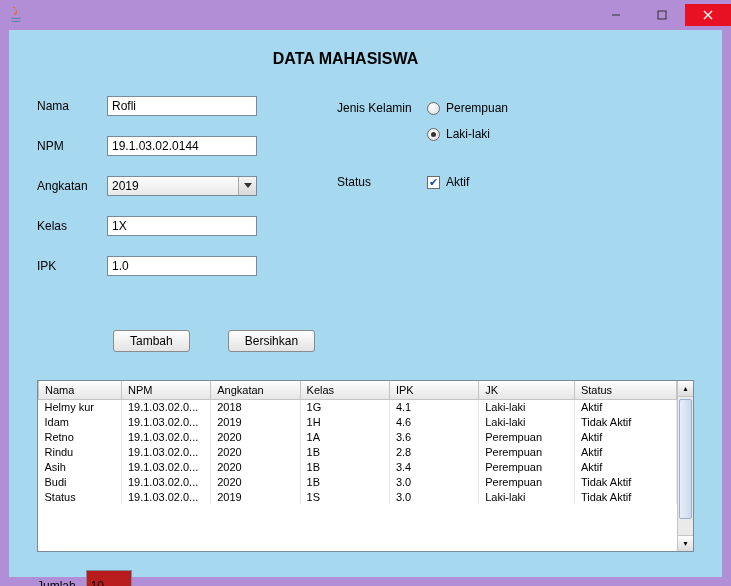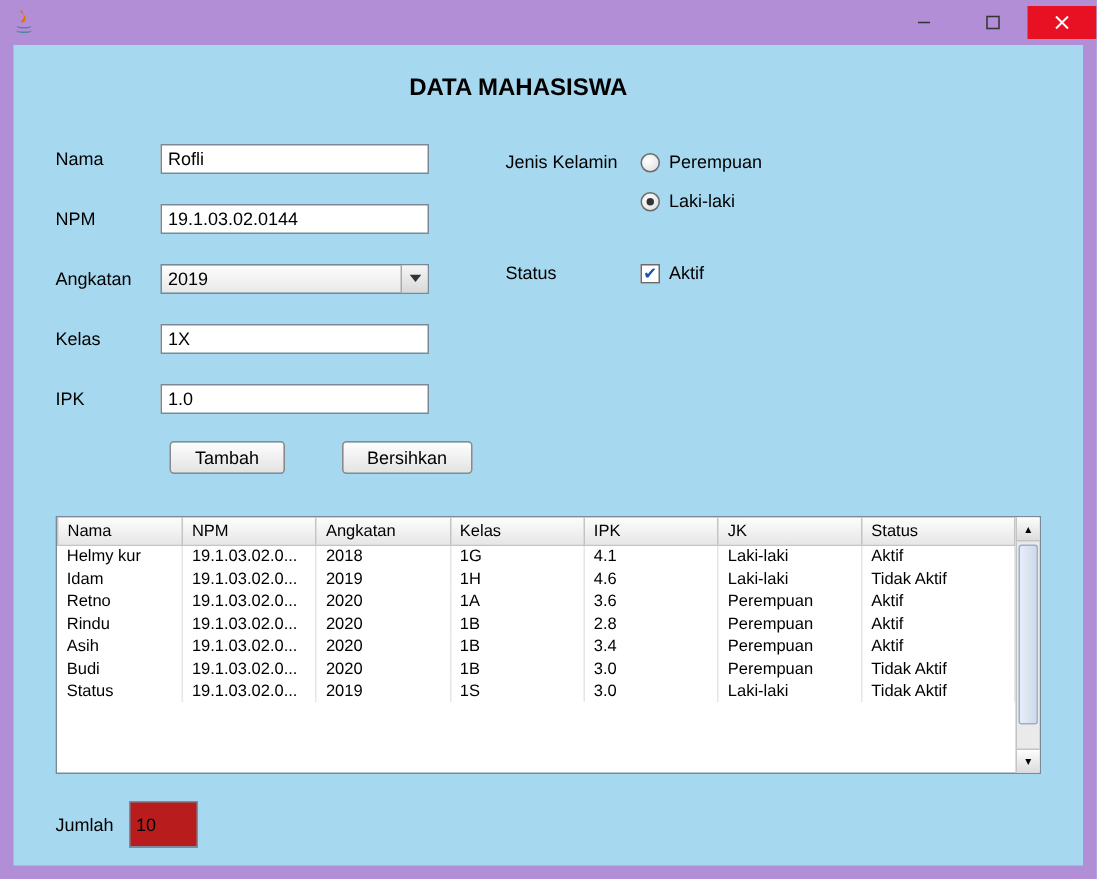--- a/index.html
+++ b/index.html
@@ -75,21 +75,21 @@
     display: flex;
     align-items: center;
     margin-bottom: 20px;
   }
   .row .lbl {
     width: 70px;
     color: #000;
     font-size: 12px;
   }
   .row input.textfield, .row .combo {
-    width: 179px;
+    width: 150px;
     height: 20px;
     border: 1px solid #7a8a99;
     background: #fff;
     padding: 0 4px;
     font: inherit;
     font-size: 12px;
   }
   .row .combo {
     display: flex;
     align-items: center;
@@ -114,20 +114,21 @@
     margin-bottom: 18px;
   }
   .btn {
     background: linear-gradient(#fdfdfd,#e3e3e3);
     border: 1px solid #8a8a8a;
     border-radius: 3px;
     padding: 3px 16px;
     font: inherit;
     font-size: 12px;
     cursor: pointer;
+    margin-top: 36px;
   }
   .right-col .row { margin-bottom: 6px; }
   .radio, .check {
     display: flex;
     align-items: center;
     gap: 6px;
     font-size: 12px;
     height: 20px;
   }
   .radio-dot {

